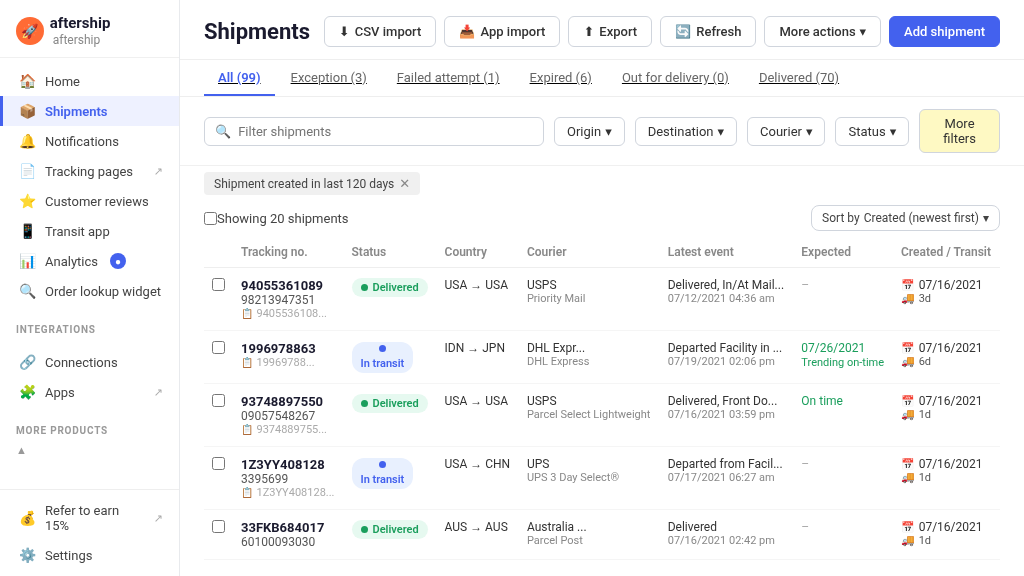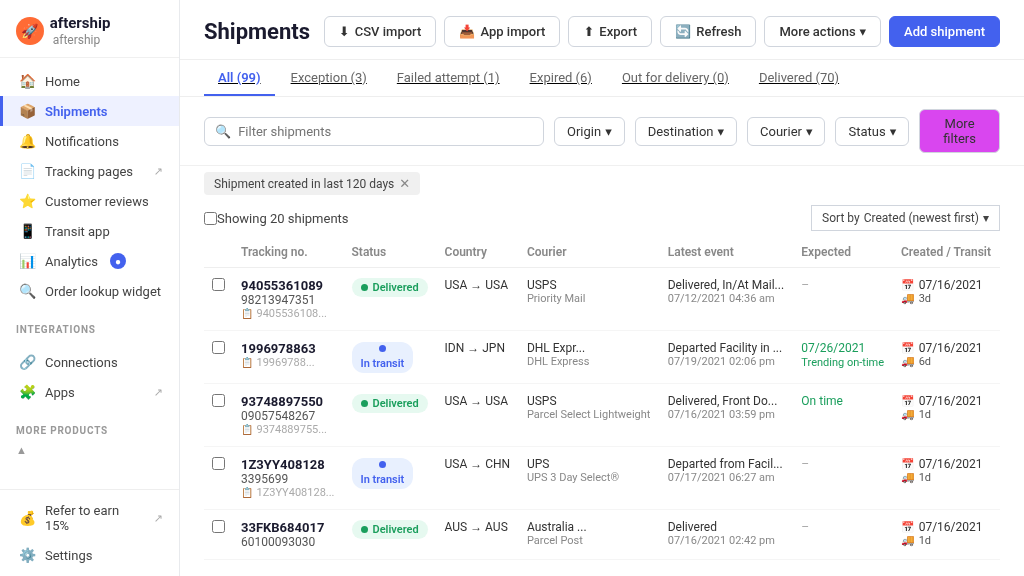--- a/index.html
+++ b/index.html
@@ -119,21 +119,21 @@
       border: none; outline: none; font-size: 13px; color: #666;
       background: transparent; width: 100%;
     }
     .filter-btn {
       display: flex; align-items: center; gap: 4px;
       padding: 6px 12px; border: 1px solid #d0d5dd; border-radius: 6px;
       background: #fff; color: #333; font-size: 13px; cursor: pointer;
     }
     .more-filters-btn {
       padding: 6px 12px; border: 1px solid #d0d5dd; border-radius: 6px;
-      background: #d946ef; color: #333; font-size: 13px; cursor: pointer;
+      background: #fef9c3; color: #333; font-size: 13px; cursor: pointer;
     }
 
     
     .tag {
       display: flex; align-items: center; gap: 5px;
       background: #f0f0f0; border-radius: 4px;
       padding: 4px 10px; font-size: 12px; color: #444;
     }
     .tag-close { cursor: pointer; color: #888; font-size: 13px; }
     .tag-row { padding: 6px 24px 0; display: flex; align-items: center; gap: 8px; }
@@ -143,21 +143,21 @@
       flex: 1; overflow-y: auto;
       padding: 0 24px;
     }
     .showing-row {
       display: flex; align-items: center; justify-content: space-between;
       padding: 10px 0 6px;
     }
     .showing-text { font-size: 13px; color: #444; display: flex; align-items: center; }
     .sort-btn {
       display: flex; align-items: center; gap: 4px;
-      padding: 5px 10px; border: 1px solid #d0d5dd; border-radius: 0;
+      padding: 5px 10px; border: 1px solid #d0d5dd; border-radius: 8px;
       background: #fff; font-size: 12px; color: #444; cursor: pointer;
     }
 
     table { width: 100%; border-collapse: collapse; }
     thead tr { border-bottom: 1px solid #eee; }
     th { text-align: left; padding: 8px 8px; font-size: 12px; color: #888; font-weight: 600; white-space: nowrap; }
     td { padding: 10px 8px; font-size: 12px; color: #333; vertical-align: top; border-bottom: 1px solid #f5f5f5; }
 
     .tracking-no { font-weight: 700; font-size: 13px; color: #1a1a2e; }
     .tracking-sub { font-size: 12px; color: #555; }

